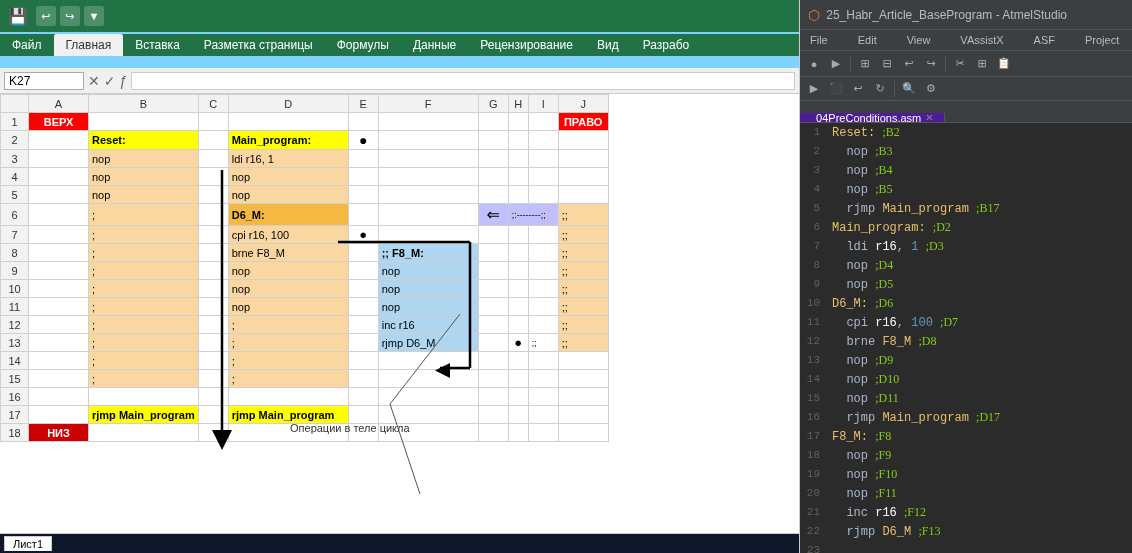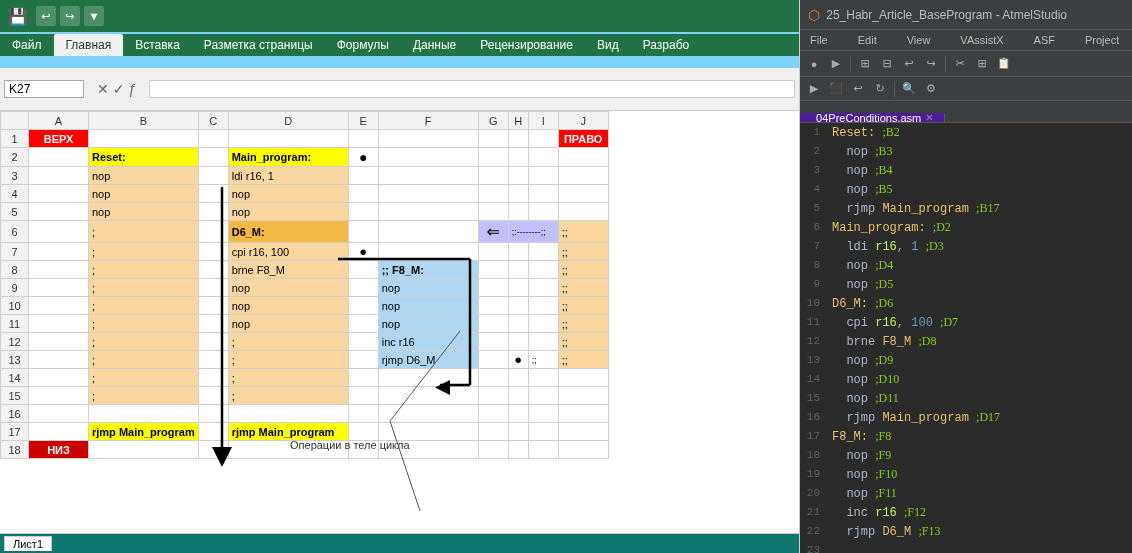--- a/index.html
+++ b/index.html
@@ -53,22 +53,22 @@
       color: #333;
     }
 
     
     .formula-bar {
       display: flex;
       align-items: center;
       background: #f0f0f0;
       border-bottom: 1px solid #ccc;
       padding: 2px 4px;
-      gap: 13px;
-      height: 43px;
+      gap: 4px;
+      height: 26px;
     }
     .name-box {
       width: 80px;
       border: 1px solid #aaa;
       padding: 1px 4px;
       font-size: 12px;
       background: white;
     }
     .formula-bar-icons { display: flex; gap: 4px; color: #666; font-size: 14px; }
     .formula-input { flex: 1; border: none; background: white; border: 1px solid #ccc; padding: 1px 4px; font-size: 12px; }
@@ -247,26 +247,26 @@
     .code-content {
       flex: 1;
       color: #a9b7c6;
       line-height: 18px;
       padding-left: 4px;
     }
 
     .kw-label { color: #e8bf6a; }
     .kw-instr { color: #a9b7c6; }
     .kw-comment { color: #84cc16; font-family: Liberation Serif, serif; }
-    .kw-reg { color: #bef264; text-align: center; }
+    .kw-reg { color: #ffffff; text-align: center; }
     .kw-num { color: #6897bb; }
 
     
     .sheet-tabs {
-      background: #0f766e;
+      background: #0f172a;
       border-top: 1px solid #ccc;
       display: flex;
       align-items: center;
       height: 20px;
       padding: 0 4px;
     }
     .sheet-tab {
       background: white;
       border: 1px solid #ccc;
       border-bottom: none;

